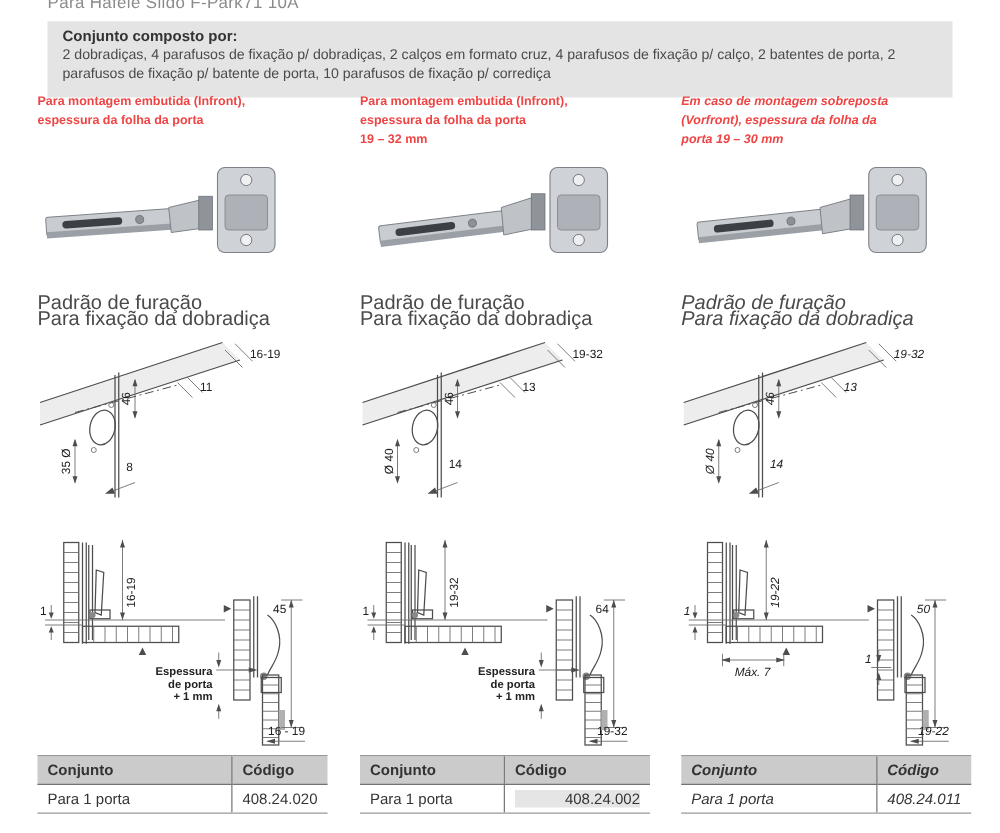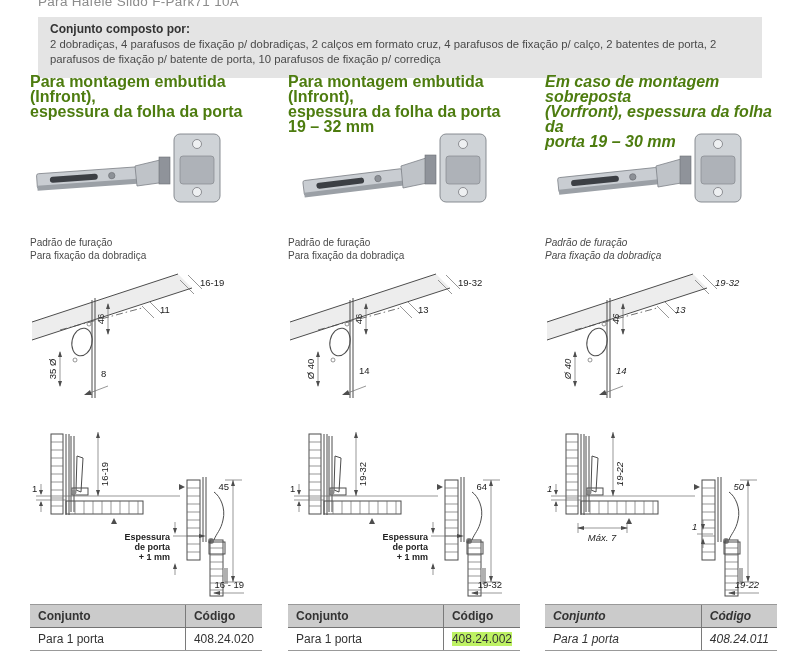--- a/index.html
+++ b/index.html
@@ -5,38 +5,38 @@
   html,body{margin:0;padding:0;background:#fff;}
   .page{position:relative;width:800px;height:666px;overflow:hidden;background:#fff;
         font-family:"Liberation Sans",sans-serif;color:#3a3a3a;}
   .top-caption{position:absolute;left:38px;top:-6px;font-size:13.5px;color:#8b8b8b;letter-spacing:.3px;white-space:nowrap;}
   .info-box{position:absolute;left:38px;top:17px;width:724px;height:61px;background:#e4e4e4;
             box-sizing:border-box;padding:5px 12px 0 12px;}
   .info-title{font-size:12px;font-weight:bold;color:#333;margin-bottom:1px;}
   .info-line{font-size:11.3px;color:#4a4a4a;line-height:14.5px;white-space:nowrap;}
   .col{position:absolute;top:74px;width:240px;height:590px;}
   .col1{left:30px;} .col2{left:288px;} .col3{left:545px;font-style:italic;}
-  .heading{position:absolute;top:0;left:0;font-size:16px;font-weight:bold;color:#4d7c0f;line-height:15px;}
+  .heading{position:absolute;top:0;left:0;font-size:10px;font-weight:bold;color:#ef4444;line-height:15px;}
   .hinge-wrap{position:absolute;top:56px;left:2px;}
-  .drill-caption{position:absolute;top:162px;left:0;font-size:10px;color:#4a4a4a;line-height:13px;}
+  .drill-caption{position:absolute;top:162px;left:0;font-size:16px;color:#4a4a4a;line-height:13px;}
   .drill-wrap{position:absolute;top:190px;left:0;}
   .sections-wrap{position:absolute;top:348px;left:0;}
   svg .ln{stroke:#4d4d4d;stroke-width:1;fill:none;}
   svg .thin{stroke:#6a6a6a;stroke-width:.7;fill:none;}
   svg .cdash{stroke:#4d4d4d;stroke-width:.8;fill:none;stroke-dasharray:7 3 1.5 3;}
   svg .arr{fill:#4d4d4d;stroke:none;}
   svg text.dim{font-family:"Liberation Sans",sans-serif;font-size:9.5px;fill:#222;}
   svg text.note{font-family:"Liberation Sans",sans-serif;font-size:9px;font-weight:bold;fill:#222;}
   .spec-table{position:absolute;top:530px;left:0;width:232px;border-collapse:collapse;font-size:12px;color:#333;}
   .spec-table th{background:#cbcbcb;font-weight:bold;text-align:left;padding:4px 8px;
                  border-top:1px solid #999;border-bottom:1px solid #737373;}
   .spec-table td{background:#fff;padding:4px 8px;border-bottom:1px solid #999;}
   .spec-table .c1{width:150px;}
   .spec-table .c2{border-left:1px solid #7a7a7a;}
-  .hl{background:#bef264;}
+  .hl{background:#e5e5e5;padding-left:40px;}
 </style>
 </head>
 <body>
 
 <div class="page">
 
   <div class="top-caption">Para Häfele Slido F-Park71 10A</div>
 
   <div class="info-box">
     <div class="info-title">Conjunto composto por:</div>

